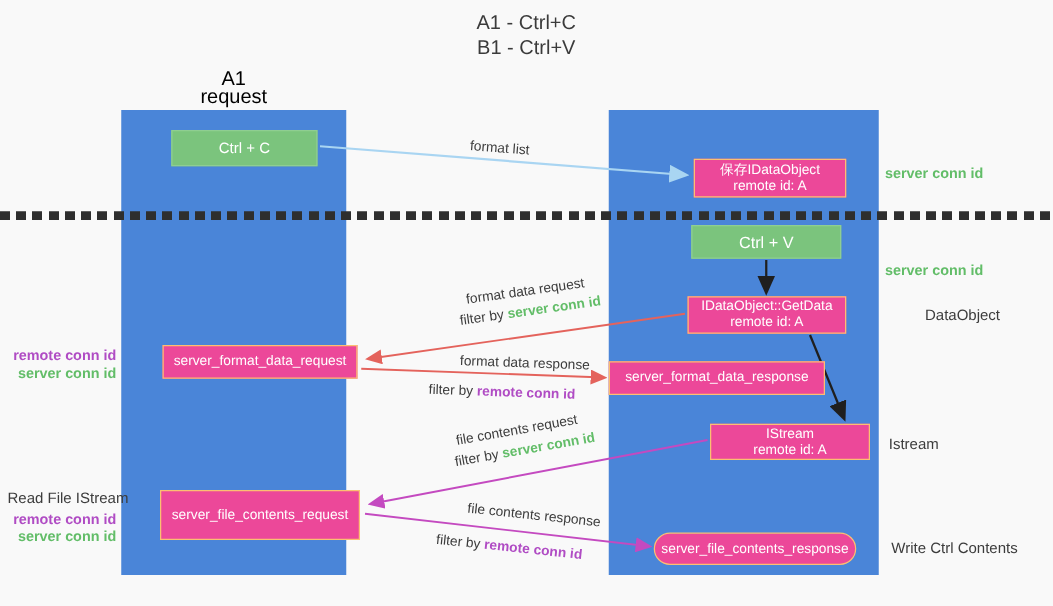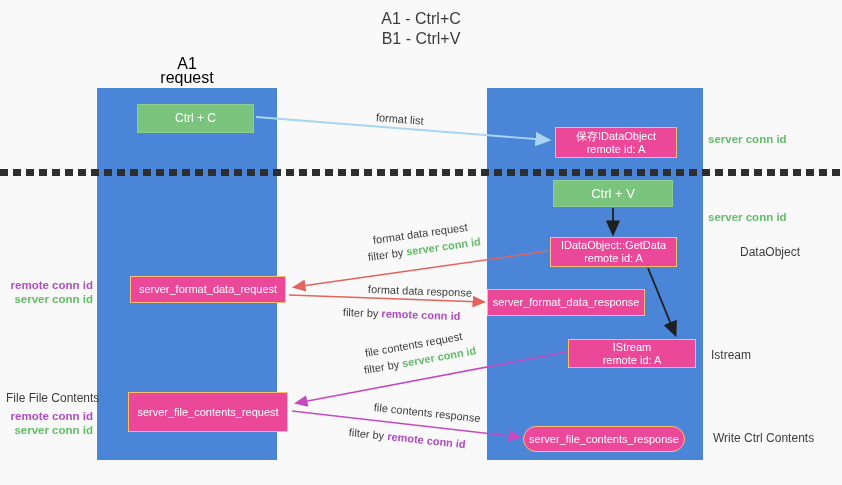--- a/index.html
+++ b/index.html
@@ -24,21 +24,21 @@
   .box{position:absolute;display:flex;flex-direction:column;align-items:center;justify-content:center;
        color:#fff;font-size:11px;line-height:13px;text-align:center;box-sizing:border-box;}
   .box.green{background:#7bc47d;border:1px solid #8fce91;}
   .box.orange{background:#ec4899;border:1px solid #fcbf72;}
 
   .b-ctrl-c{left:137px;top:104px;width:117px;height:29px;font-size:12px;}
   .b-save{left:555px;top:127px;width:122px;height:31px;}
   .b-ctrl-v{left:553px;top:180px;width:120px;height:27px;font-size:13px;}
   .b-getdata{left:550px;top:237px;width:127px;height:30px;}
   .b-fmt-req{left:130px;top:276px;width:156px;height:27px;}
-  .b-fmt-resp{left:487px;top:289px;width:158px;height:27px;}
+  .b-fmt-resp{left:487px;top:289px;width:173px;height:27px;}
   .b-istream{left:568px;top:339px;width:128px;height:29px;}
   .b-file-req{left:128px;top:392px;width:160px;height:40px;}
   .b-file-resp{left:523px;top:426px;width:162px;height:26px;border-radius:13px;}
 
   .mid-label{position:absolute;font-size:11px;color:#3c3c3c;white-space:nowrap;transform-origin:left center;}
   .green-t{color:#62bd68;font-weight:700;}
   .purple-t{color:#b04cc4;font-weight:700;}
 
   .side-label{position:absolute;font-size:12px;color:#3c3c3c;white-space:nowrap;}
   .side-label.bold-green{color:#62bd68;font-weight:700;font-size:11.5px;}
@@ -159,20 +159,20 @@
   <div class="side-label bold-green" style="left:708px;top:211px;">server conn id</div>
   <div class="side-label" style="left:740px;top:245px;">DataObject</div>
   <div class="side-label" style="left:711px;top:348px;">Istream</div>
   <div class="side-label" style="left:713px;top:431px;">Write Ctrl Contents</div>
 
   <div class="side-label stack" style="left:8px;top:278px;width:85px;">
     <div class="remote">remote conn id</div>
     <div class="server">server conn id</div>
   </div>
 
-  <div class="side-label" style="left:6px;top:391px;">File File Contents</div>
+  <div class="side-label" style="left:6px;top:391px;">Read File IStream</div>
 
   <div class="side-label stack" style="left:8px;top:409px;width:85px;">
     <div class="remote">remote conn id</div>
     <div class="server">server conn id</div>
   </div>
 
 </div>
 
 </body></html>

